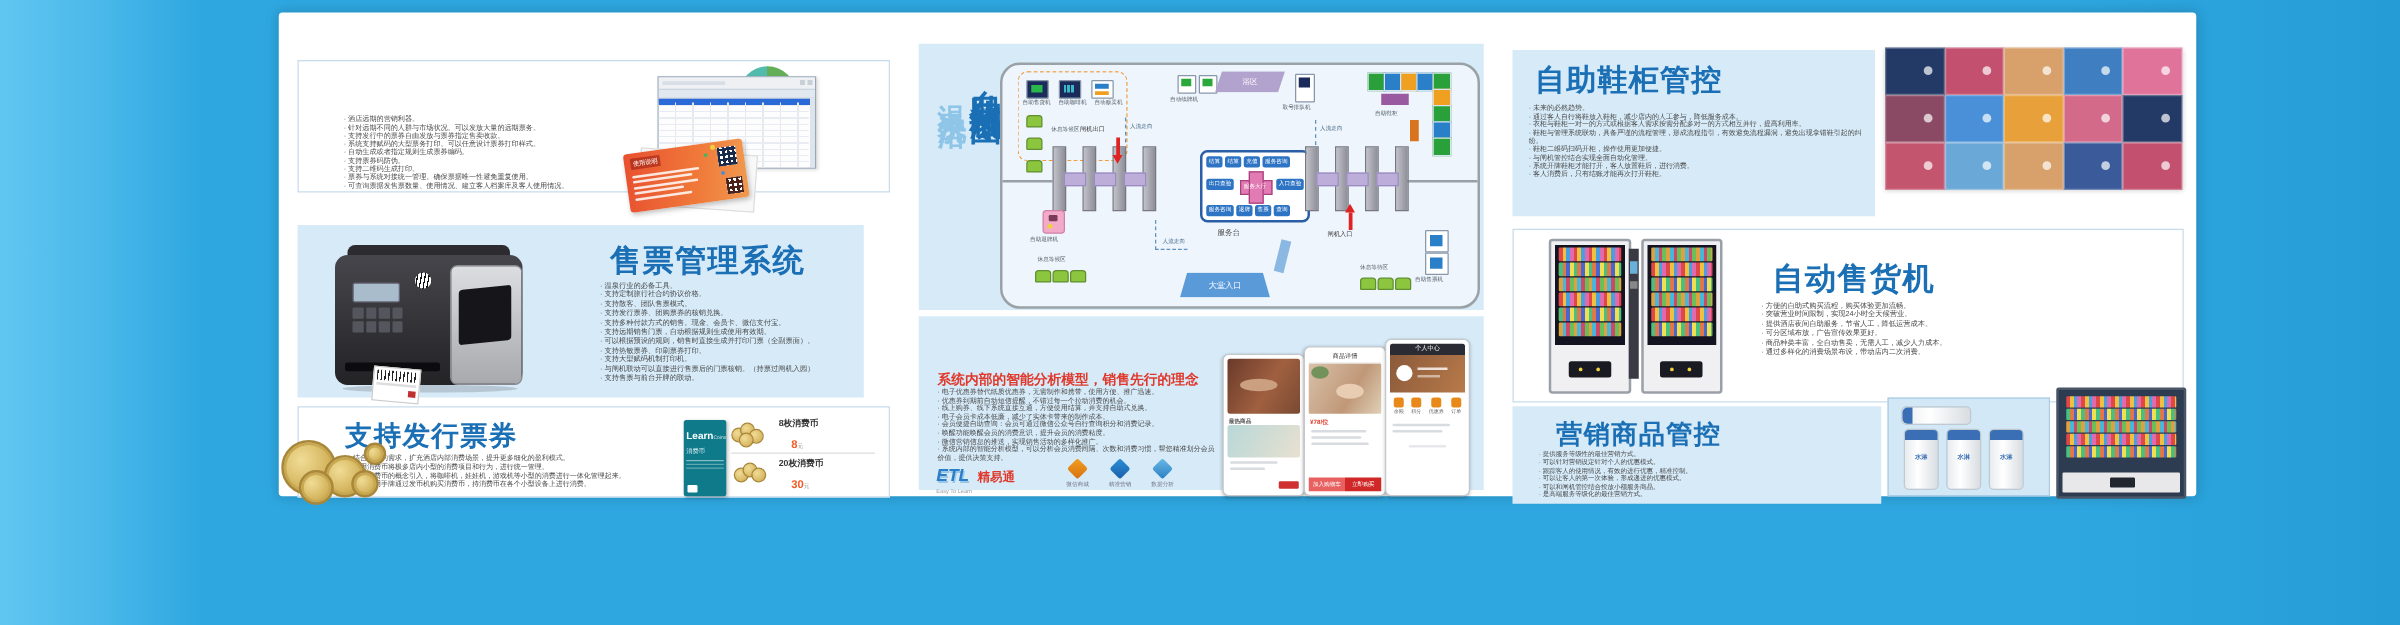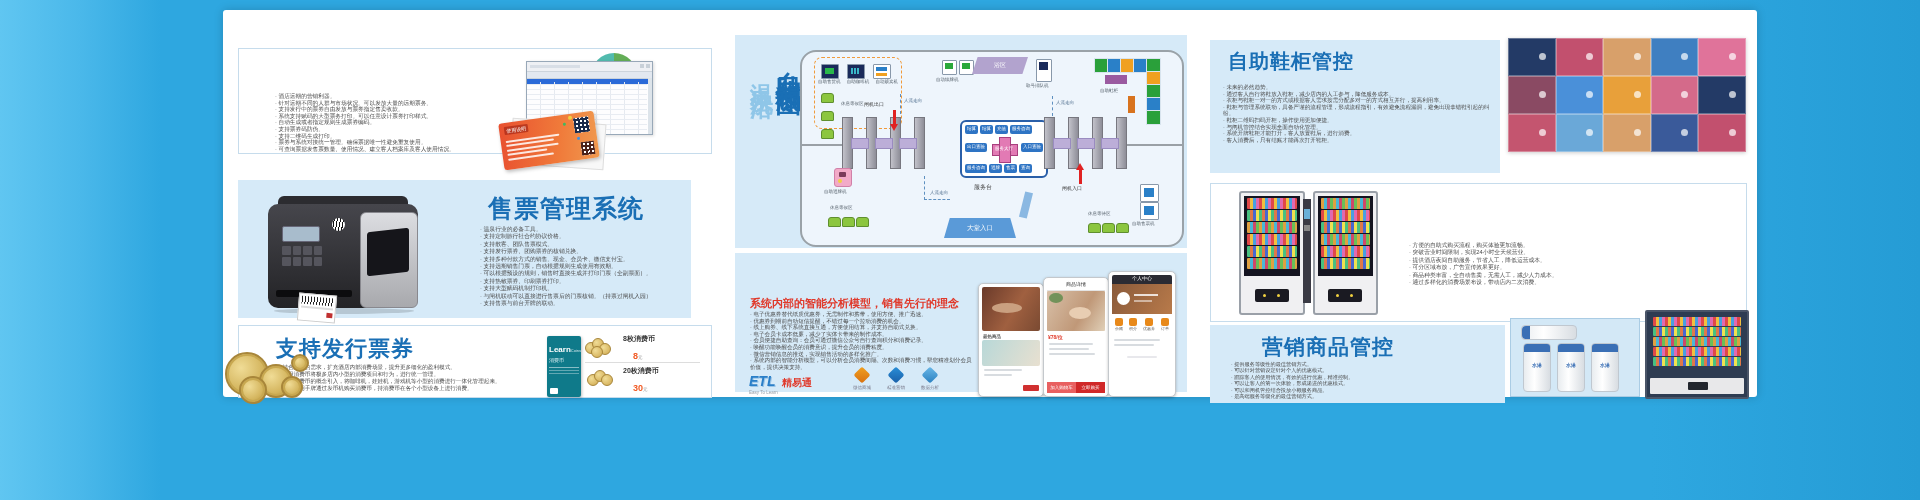--- a/index.html
+++ b/index.html
@@ -430,21 +430,21 @@
             <div style="font-size:4px;color:#666">订单</div>
           </div>
       </div>
       <div class="hair" style="width:46px;margin-top:8px"></div>
       <div class="hair" style="width:40px"></div>
       <div class="hair" style="width:30px;margin:10px auto 0;background:#e8e8ec"></div>
     </div>
   </div>
 
   <div class="abs pblue" style="left:987px;top:30px;width:290px;height:133px">
-    <div class="ptitle" style="left:18px;top:8px;font-size:20px">自助鞋柜管控</div>
+    <div class="ptitle" style="left:18px;top:8px;font-size:24px">自助鞋柜管控</div>
     <div class="bullets" style="left:13px;top:44px;width:268px;font-size:5.6px;line-height:6.6px">
         <div class="li">未来的必然趋势。</div>
         <div class="li">通过客人自行将鞋放入鞋柜，减少店内的人工参与，降低服务成本。</div>
         <div class="li">衣柜与鞋柜一对一的方式或根据客人需求按需分配多对一的方式相互并行，提高利用率。</div>
         <div class="li">鞋柜与管理系统联动，具备严谨的流程管理，形成流程指引，有效避免流程漏洞，避免出现拿错鞋引起的纠纷。</div>
         <div class="li">鞋柜二维码扫码开柜，操作使用更加便捷。</div>
         <div class="li">与闸机管控结合实现全面自动化管理。</div>
         <div class="li">系统开牌鞋柜才能打开，客人放置鞋后，进行消费。</div>
         <div class="li">客人消费后，只有结账才能再次打开鞋柜。</div>
       </div>
@@ -525,32 +525,33 @@
             <div class="vr vr3"></div>
             <div class="vr vr1"></div>
             <div class="vr vr2"></div>
         </div>
         <div class="abs" style="left:13px;top:96px;width:34px;height:13px;background:#1a1a22;border-radius:2px">
           <div class="abs" style="left:8px;top:5px;width:3px;height:3px;background:#f0d040;border-radius:50%"></div>
           <div class="abs" style="left:22px;top:5px;width:3px;height:3px;background:#f0d040;border-radius:50%"></div>
         </div>
       </div>
     </div>
+    <div class="ptitle" style="left:207px;top:22px;font-size:25px">自动售货机</div>
     <div class="bullets" style="left:198px;top:58px;width:325px;font-size:5.8px;line-height:7.4px">
         <div class="li">方便的自助式购买流程，购买体验更加流畅。</div>
         <div class="li">突破营业时间限制，实现24小时全天候营业。</div>
         <div class="li">提供酒店夜间自助服务，节省人工，降低运营成本。</div>
         <div class="li">可分区域布放，广告宣传效果更好。</div>
         <div class="li">商品种类丰富，全自动售卖，无需人工，减少人力成本。</div>
         <div class="li">通过多样化的消费场景布设，带动店内二次消费。</div>
       </div>
   </div>
 
   <div class="abs pblue" style="left:987px;top:315px;width:295px;height:78px">
-    <div class="ptitle" style="left:52px;top:8px;font-size:21px">营销商品管控</div>
+    <div class="ptitle" style="left:35px;top:8px;font-size:21px">营销商品管控</div>
     <div class="bullets" style="left:21px;top:36px;width:262px;font-size:5.2px;line-height:6.4px">
         <div class="li">提供服务等级性的最佳营销方式。</div>
         <div class="li">可以针对营销设定针对个人的优惠模式。</div>
         <div class="li">跟踪客人的使用情况，有效的进行优惠，精准控制。</div>
         <div class="li">可以让客人的第一次体验，形成递进的优惠模式。</div>
         <div class="li">可以和闸机管控结合投放小额服务商品。</div>
         <div class="li">是高端服务等级化的最佳营销方式。</div>
       </div>
   </div>
   <div class="abs" style="left:1287px;top:308px;width:128px;height:77px;background:#d3e8f6;border:1px solid #aacce4">

